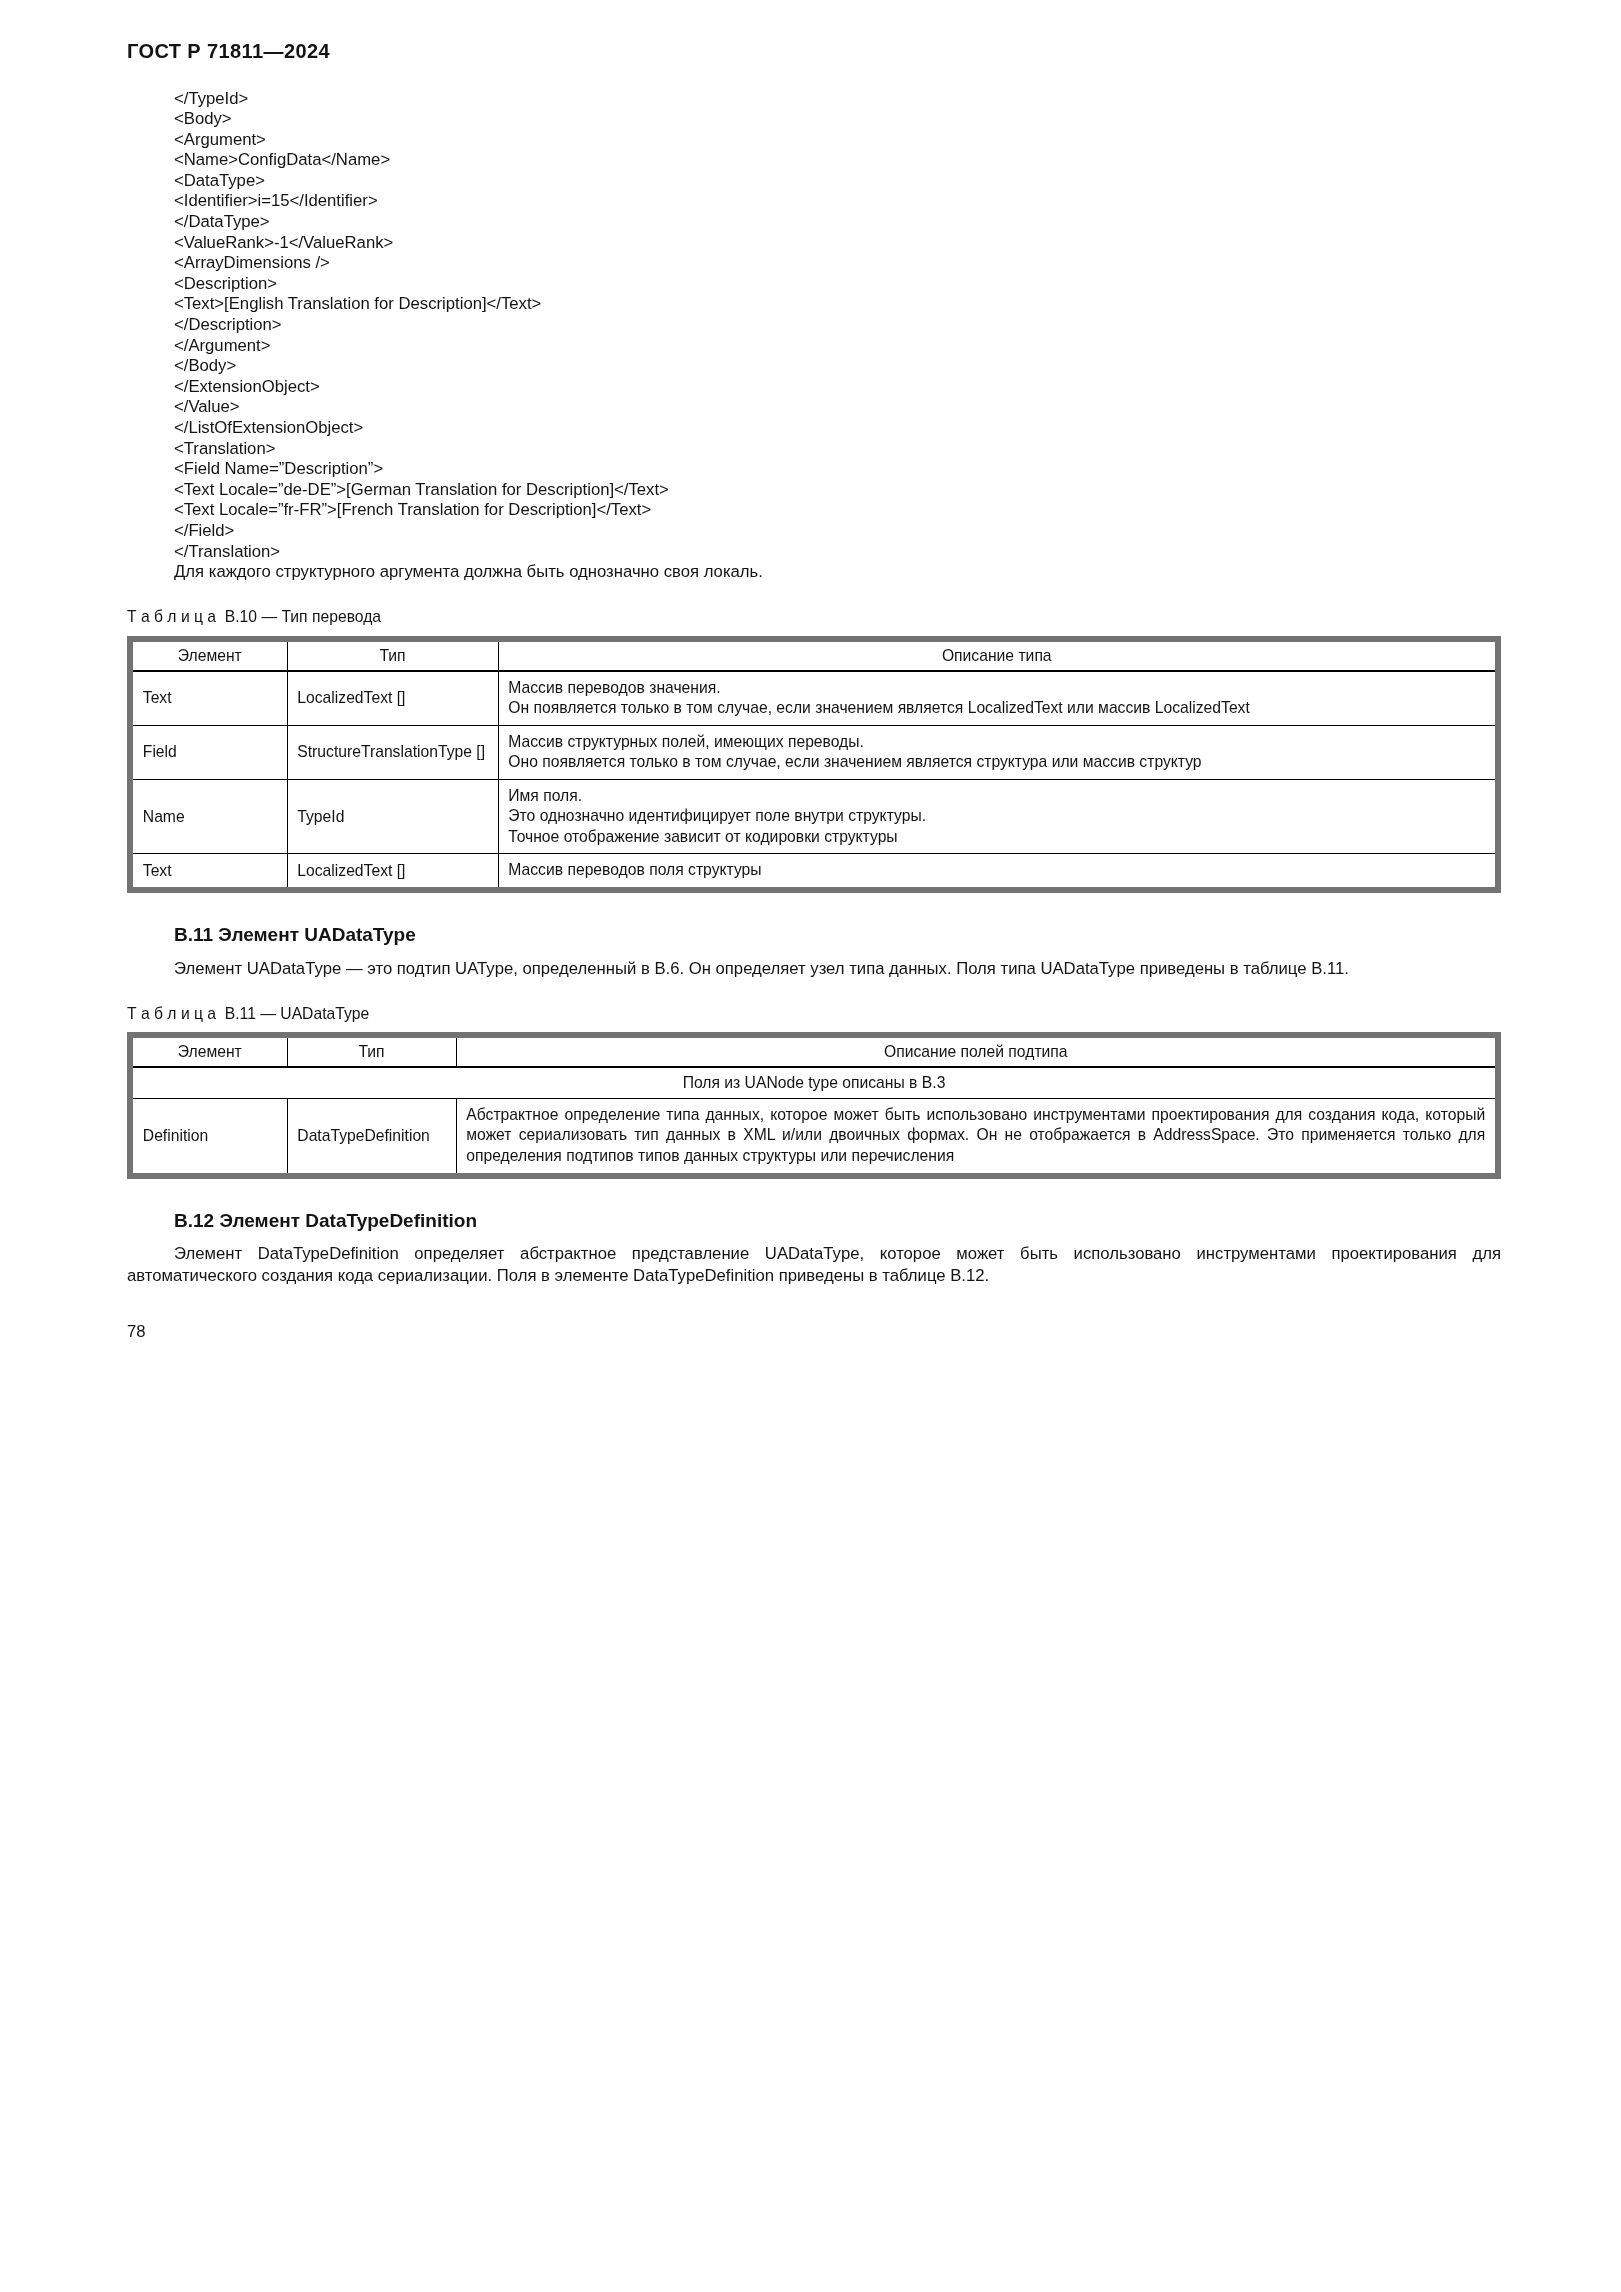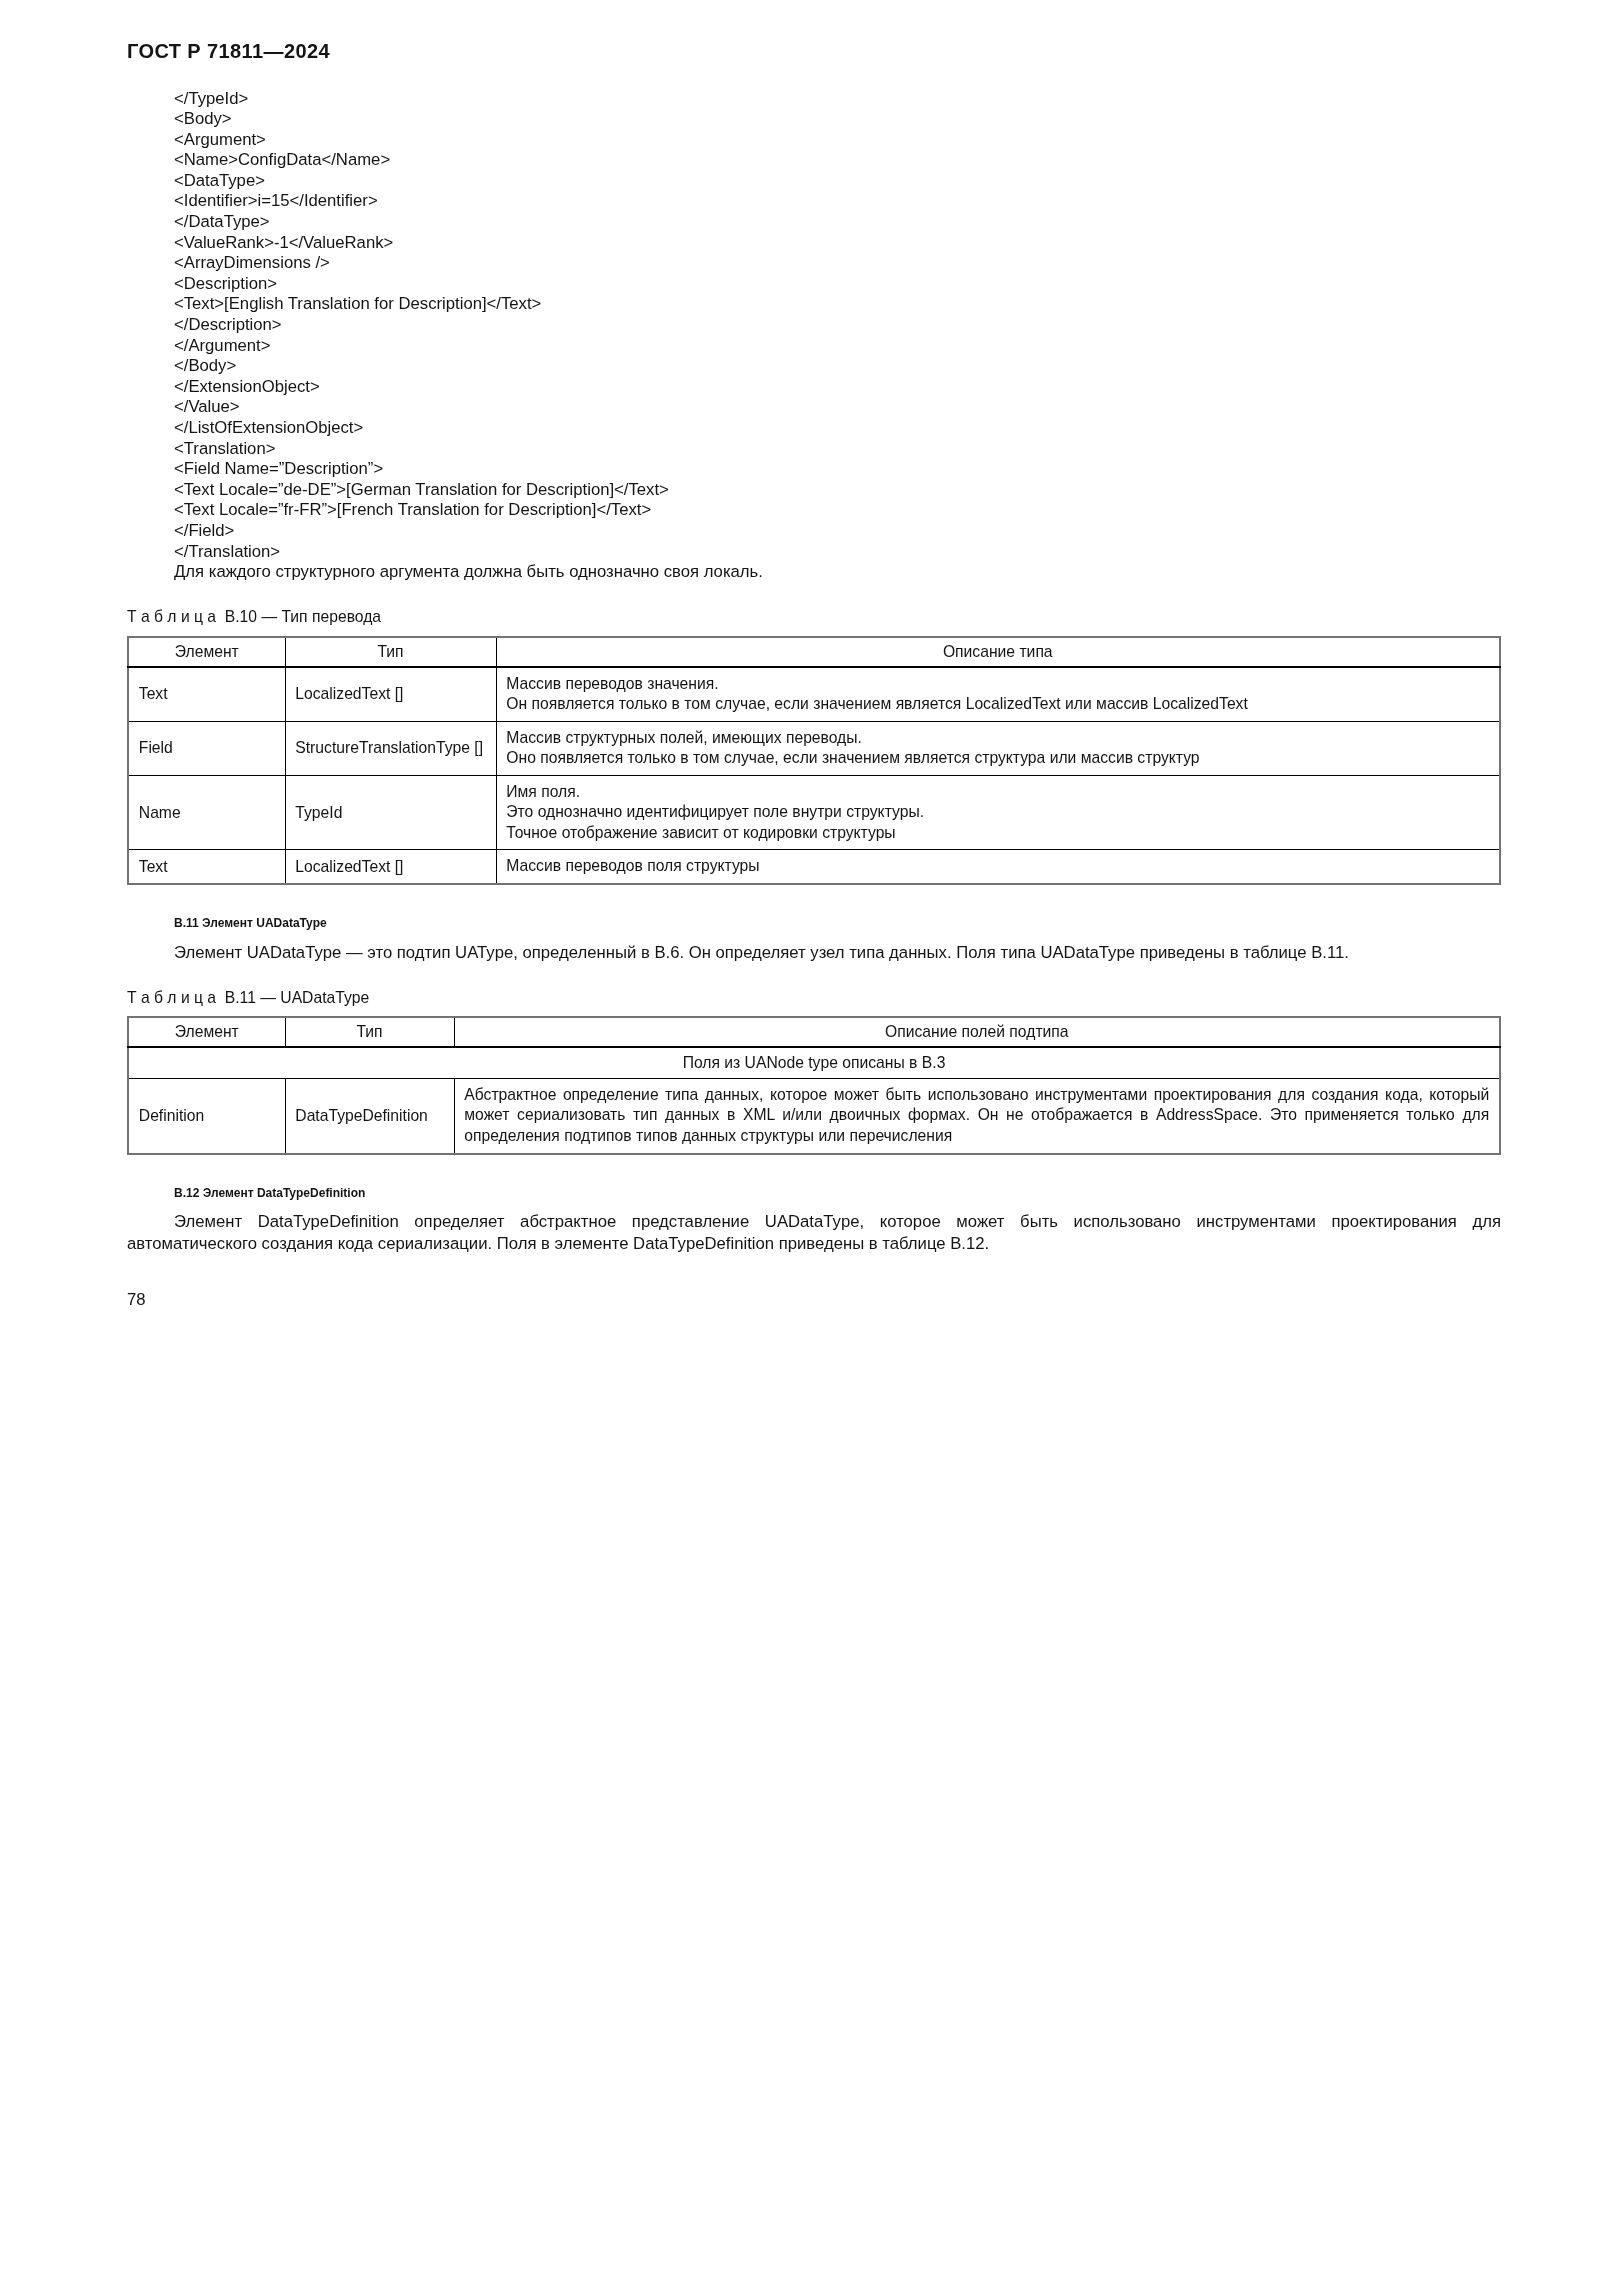--- a/index.html
+++ b/index.html
@@ -36,21 +36,21 @@
     font-size: 16.7px;
     line-height: 20.6px;
   }
   .table-caption {
     font-size: 15.7px;
     margin: 25.5px 0 9.8px 0;
   }
   table.gost {
     width: 100%;
     border-collapse: collapse;
-    border: 2px solid #737373;
+    border: 6px solid #737373;
     font-size: 15.7px;
     table-layout: fixed;
   }
   table.gost th {
     border: 1px solid #000;
     border-bottom: 2.9px double #000;
     font-weight: normal;
     padding: 4.9px 7.8px;
     text-align: center;
   }
@@ -58,21 +58,21 @@
     border: 1px solid #000;
     padding: 5.9px 9.8px;
     vertical-align: middle;
   }
   td.cell-center { text-align: left; }
   td.cell-desc { text-align: justify; }
   td.cell-desc .desc-line { line-height: 20.6px; }
   td.span-row { text-align: center; padding: 4.9px 7.8px; }
   .section-heading {
     font-weight: bold;
-    font-size: 12px;
+    font-size: 19px;
     margin: 31px 0 0 47px;
   }
   .para {
     font-size: 16.7px;
     line-height: 21.6px;
     text-align: justify;
     text-indent: 47px;
     margin: 11.8px 0 0 0;
   }
   .page-number {

